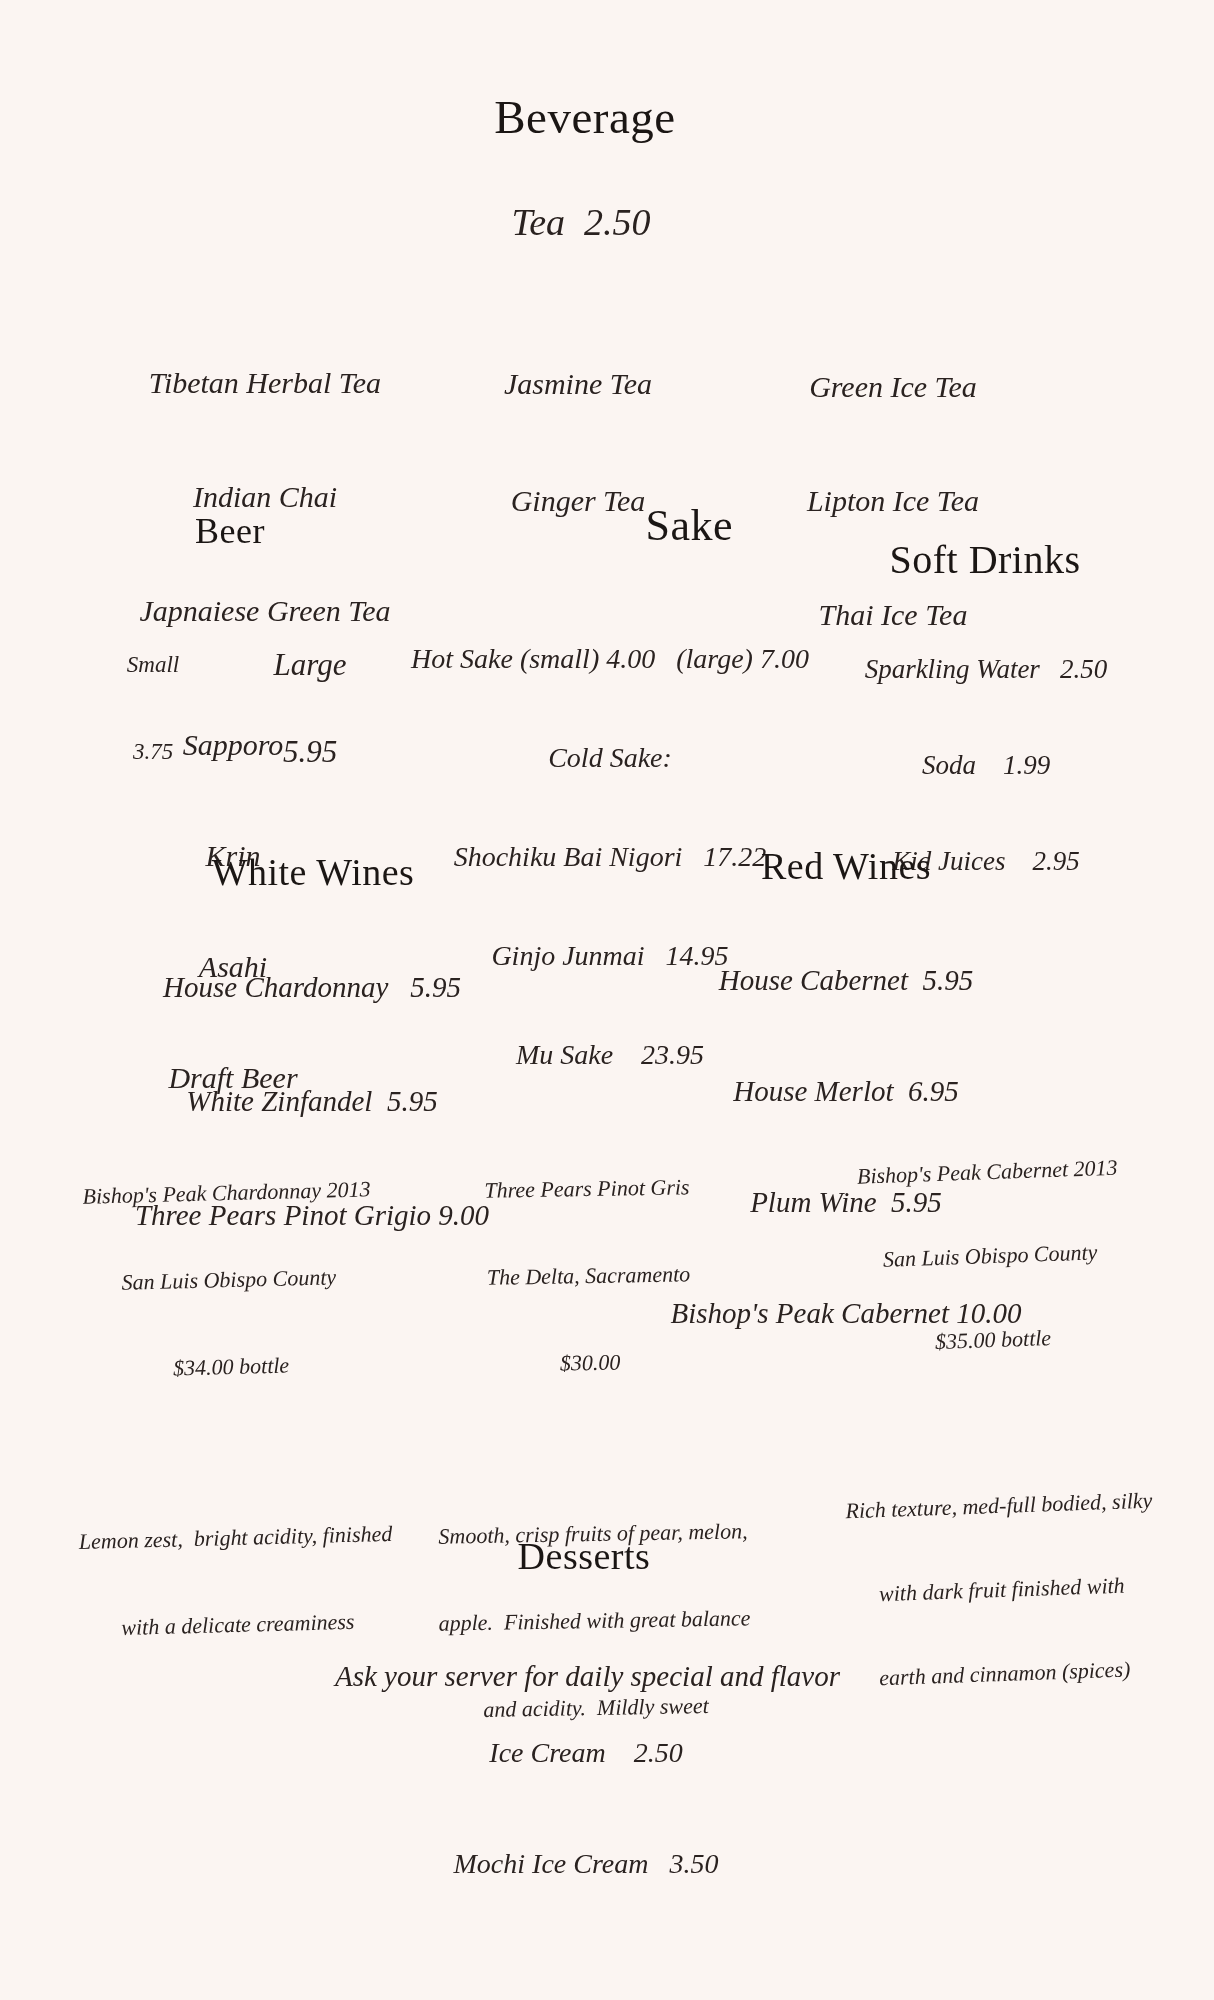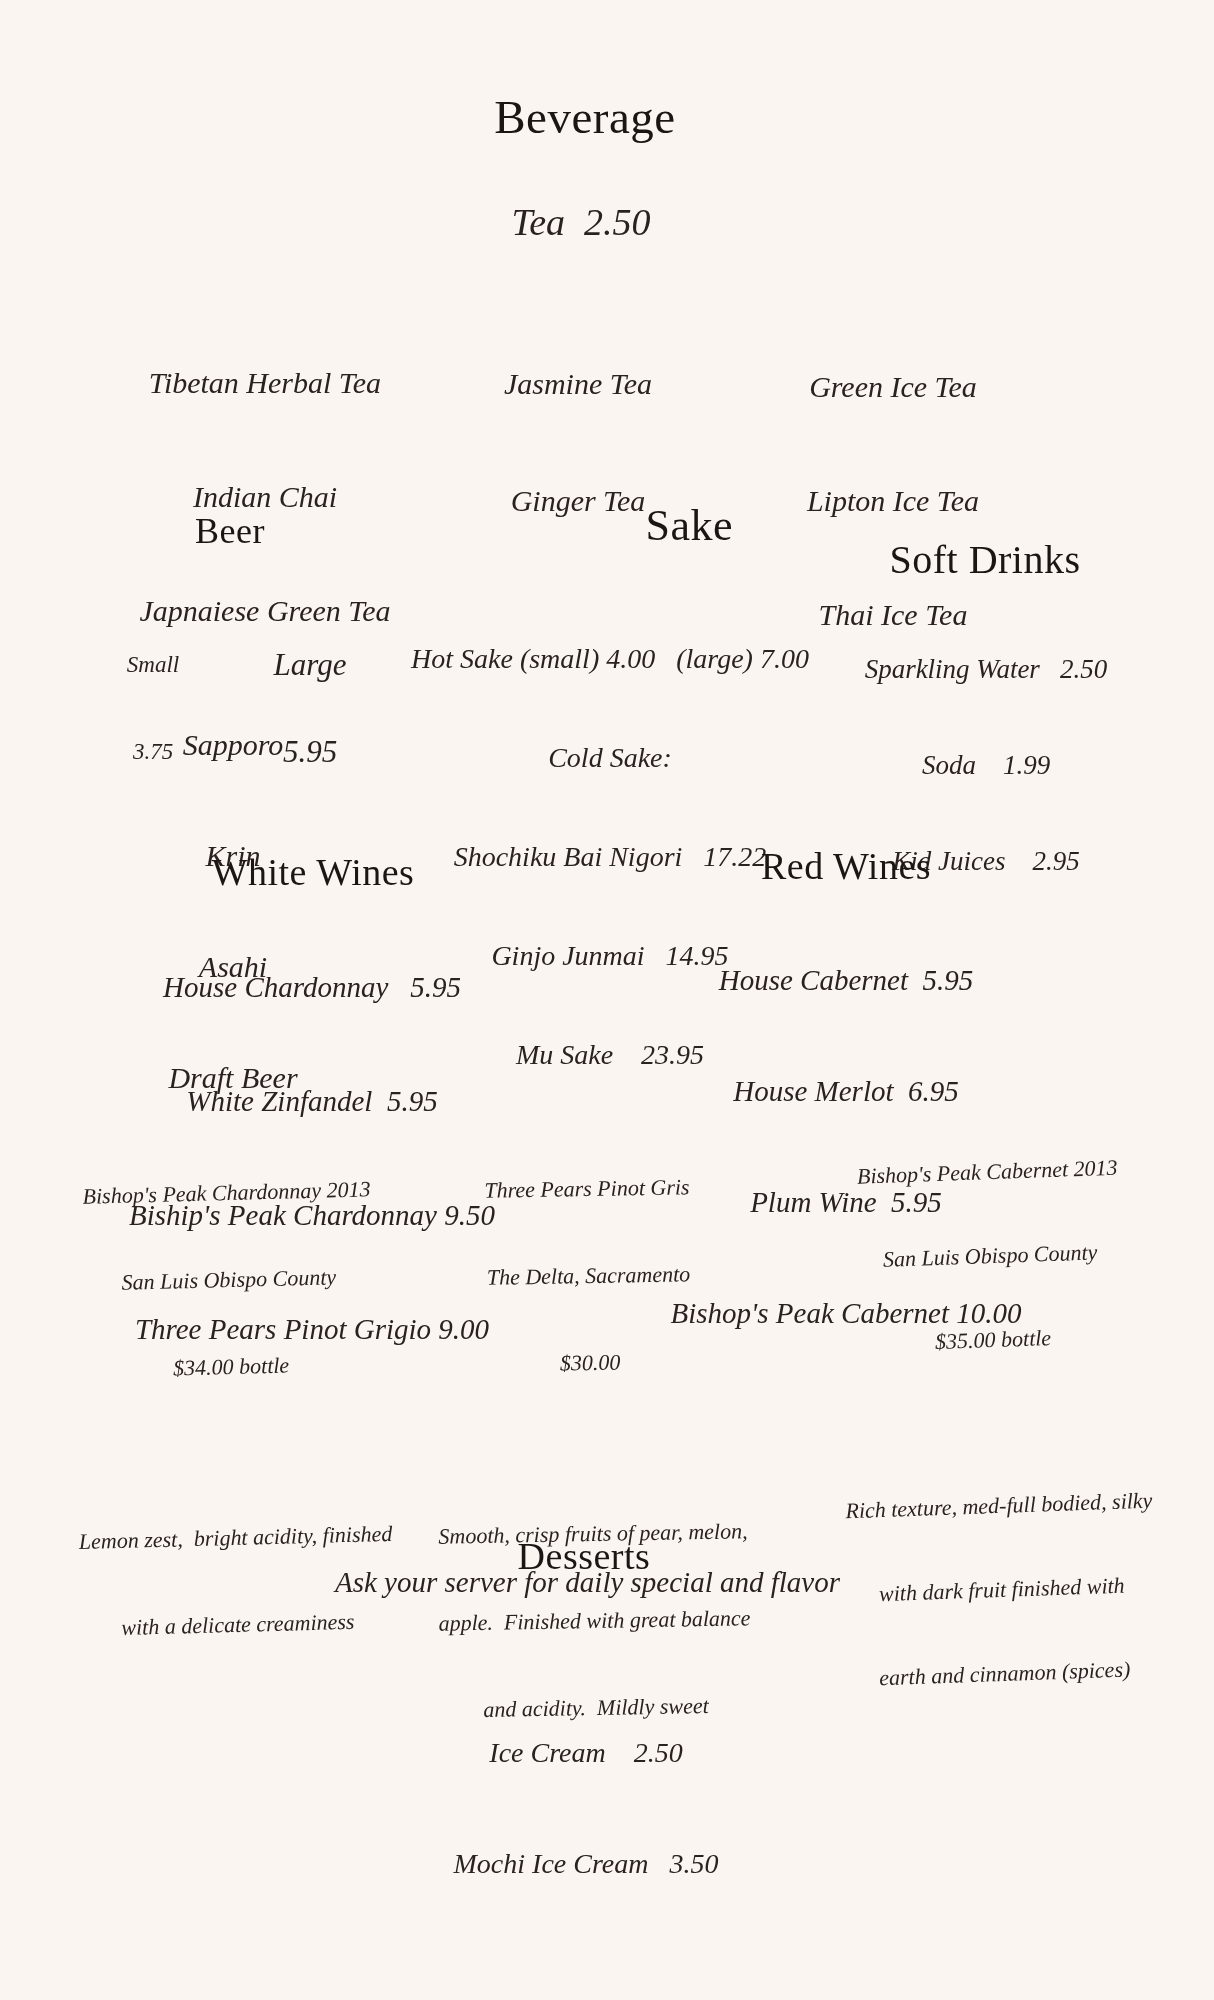--- a/index.html
+++ b/index.html
@@ -57,21 +57,21 @@
   .rw-heading   { left: 696px; top: 844px; width: 300px; font-size: 38px; }
   .rw-lines     { left: 646px; top: 888px; width: 400px; font-size: 29px; line-height: 37px; }
   
   .feature { font-size: 22px; line-height: 29px; }
   .feature .desc { margin-top: 26px; display: block; }
   .feature-1 { left: 63px;  top: 1120px; width: 340px; transform: rotate(-1.5deg); }
   .feature-2 { left: 422px; top: 1116px; width: 340px; transform: rotate(-1deg); }
   .feature-3 { left: 817px; top: 1102px; width: 360px; transform: rotate(-2deg); line-height: 28px; }
   
   .desserts-heading  { left: 434px; top: 1534px; width: 300px; font-size: 38px; }
-  .desserts-subtitle { left: 335px; top: 1566px; width: 500px; font-size: 29px; }
+  .desserts-subtitle { left: 335px; top: 1660px; width: 500px; font-size: 29px; }
   .desserts-lines    { left: 436px; top: 1660px; width: 300px; font-size: 28px; line-height: 37px; }
 </style>
 </head>
 <body>
 
 <div id="menu-page">
 
   <div class="abs heading page-title">Beverage</div>
 
   <div class="abs script tea-heading">Tea  2.50</div>
@@ -119,21 +119,20 @@
   <div class="abs script soft-lines">
     <span class="line">Sparkling Water   2.50</span>
     <span class="line">Soda    1.99</span>
     <span class="line">Kid Juices    2.95</span>
   </div>
 
   <div class="abs heading ww-heading">White Wines</div>
   <div class="abs script ww-lines">
     <span class="line">House Chardonnay   5.95</span>
     <span class="line">White Zinfandel  5.95</span>
-    <span class="line">Biship's Peak Chardonnay 9.50</span>
     <span class="line">Three Pears Pinot Grigio 9.00</span>
   </div>
 
   <div class="abs heading rw-heading">Red Wines</div>
   <div class="abs script rw-lines">
     <span class="line">House Cabernet  5.95</span>
     <span class="line">House Merlot  6.95</span>
     <span class="line">Plum Wine  5.95</span>
     <span class="line">Bishop's Peak Cabernet 10.00</span>
   </div>

